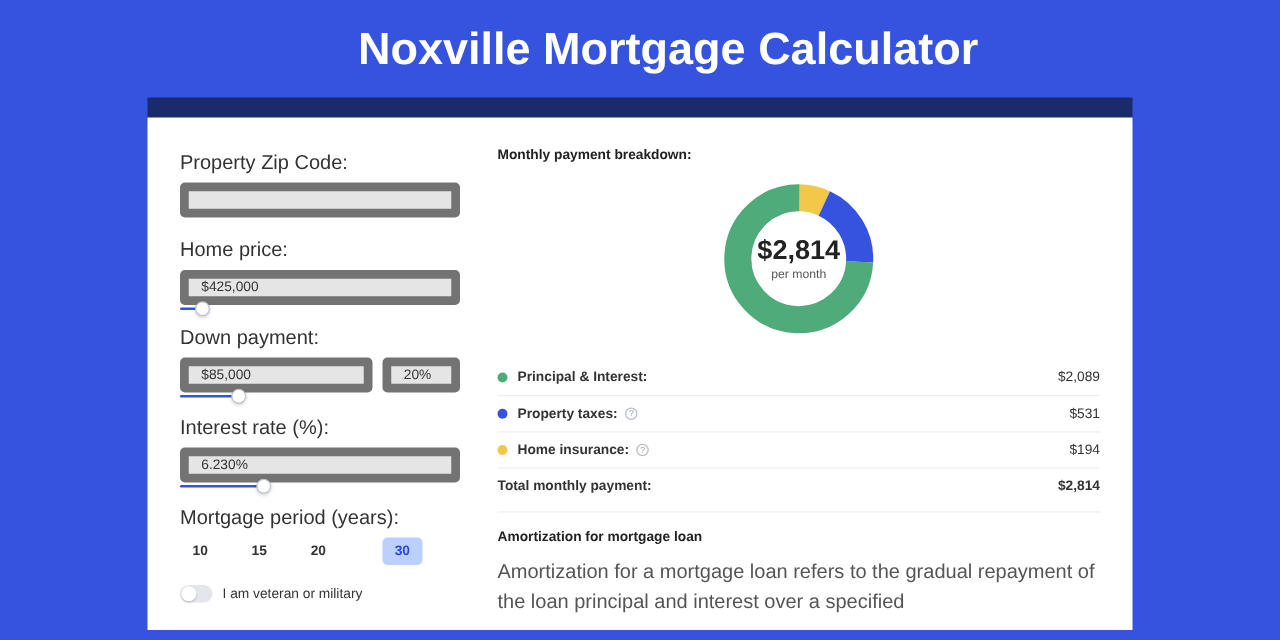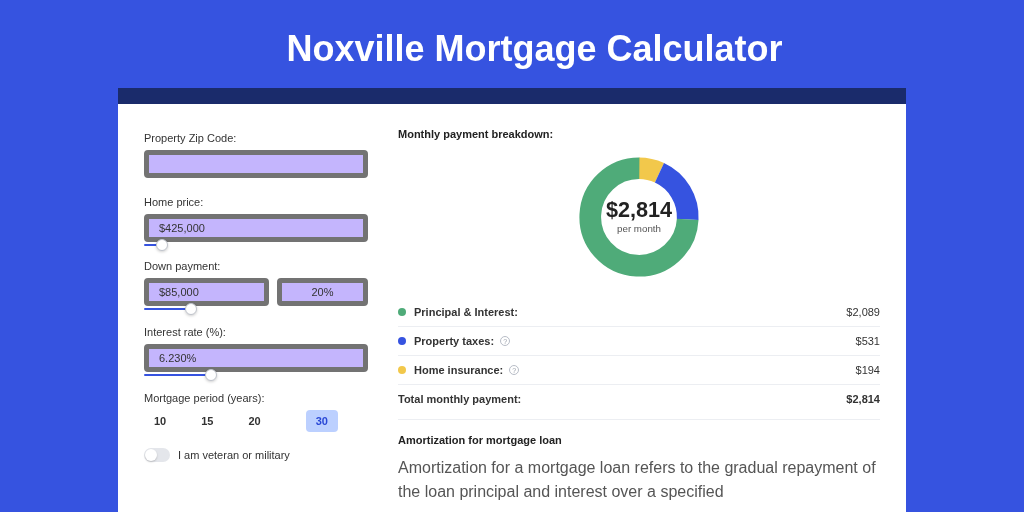--- a/index.html
+++ b/index.html
@@ -6,21 +6,21 @@
   html, body { width: 1024px; height: 512px; overflow: hidden; }
   body {
     font-family: -apple-system, BlinkMacSystemFont, "Segoe UI", Arial, sans-serif;
     background: #3653e0;
   }
   .page-title {
     text-align: center;
     color: #fff;
     font-size: 36px;
     font-weight: 700;
-    padding: 28px 0 18px 0;
+    padding: 18px 0 18px 0;
     margin-left: 45px;
   }
   .dark-strip {
     background: #1a2b6b;
     height: 20px;
     width: 788px;
     margin: 0 auto;
     position: relative;
     z-index: 0;
   }
@@ -37,36 +37,36 @@
   .left-col {
     width: 242px;
     flex: 0 0 242px;
     padding-right: 18px;
   }
   .right-col {
     flex: 1;
     padding-left: 12px;
   }
   .field-label {
-    font-size: 11px;
+    font-size: 16px;
     color: #333;
     margin-bottom: 6px;
     margin-top: 4px;
   }
   .text-input {
     width: 100%;
     height: 28px;
-    border: 5px solid #737373;
+    border: 7px solid #737373;
     border-radius: 4px;
     font-size: 11px;
     padding: 0 10px;
     color: #333;
-    background: #c4b5fd;
-  }
-  .text-input.narrow { width: 91px; text-align: center; }
+    background: #e5e5e5;
+  }
+  .text-input.narrow { width: 62px; }
   .row { display: flex; gap: 8px; align-items: center; }
   .slider-wrap { 
     position: relative; 
     height: 10px; 
     margin-top: -2px;
     margin-bottom: 10px;
   }
   .slider-wrap.range { margin-bottom: 12px; }
   .slider-track {
     position: absolute;

